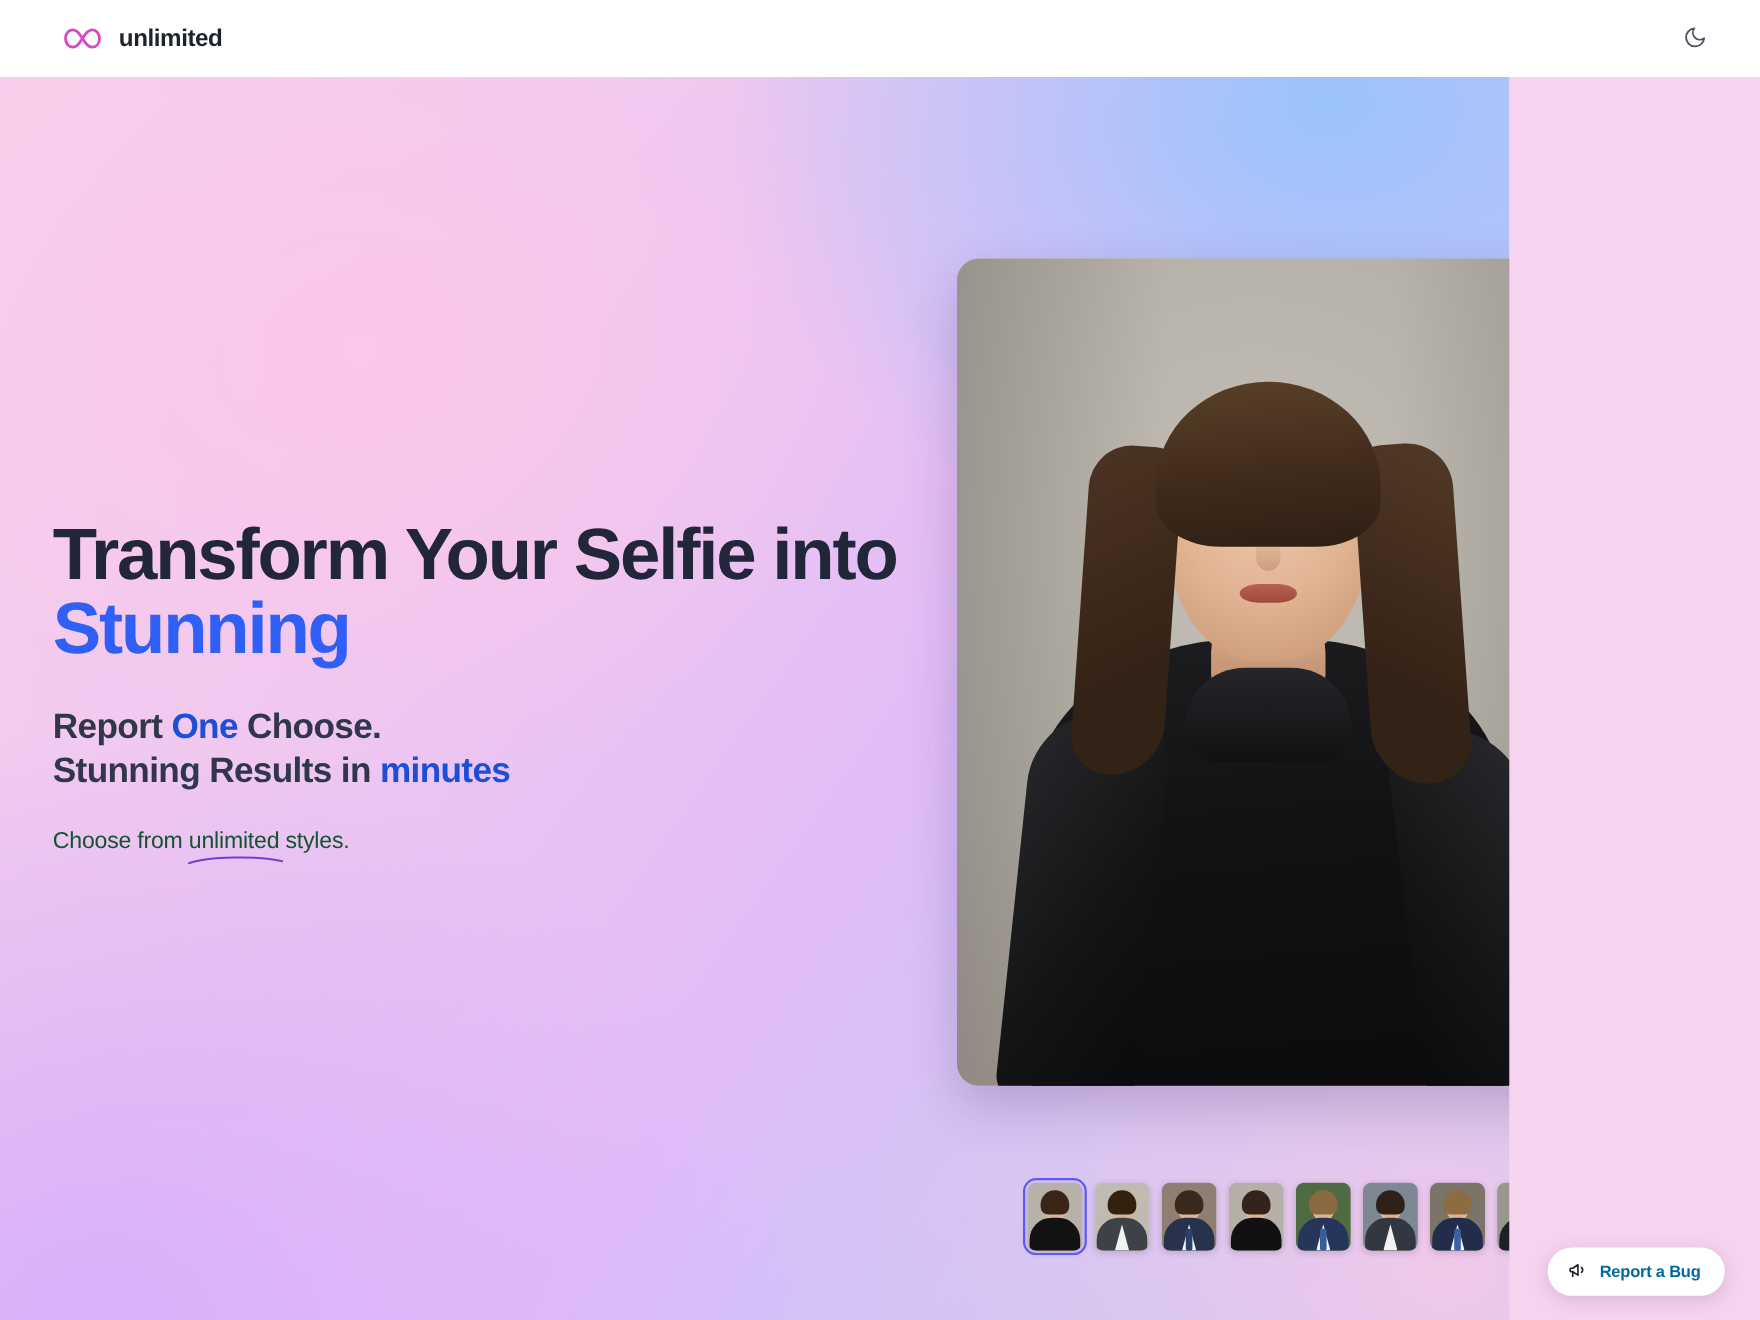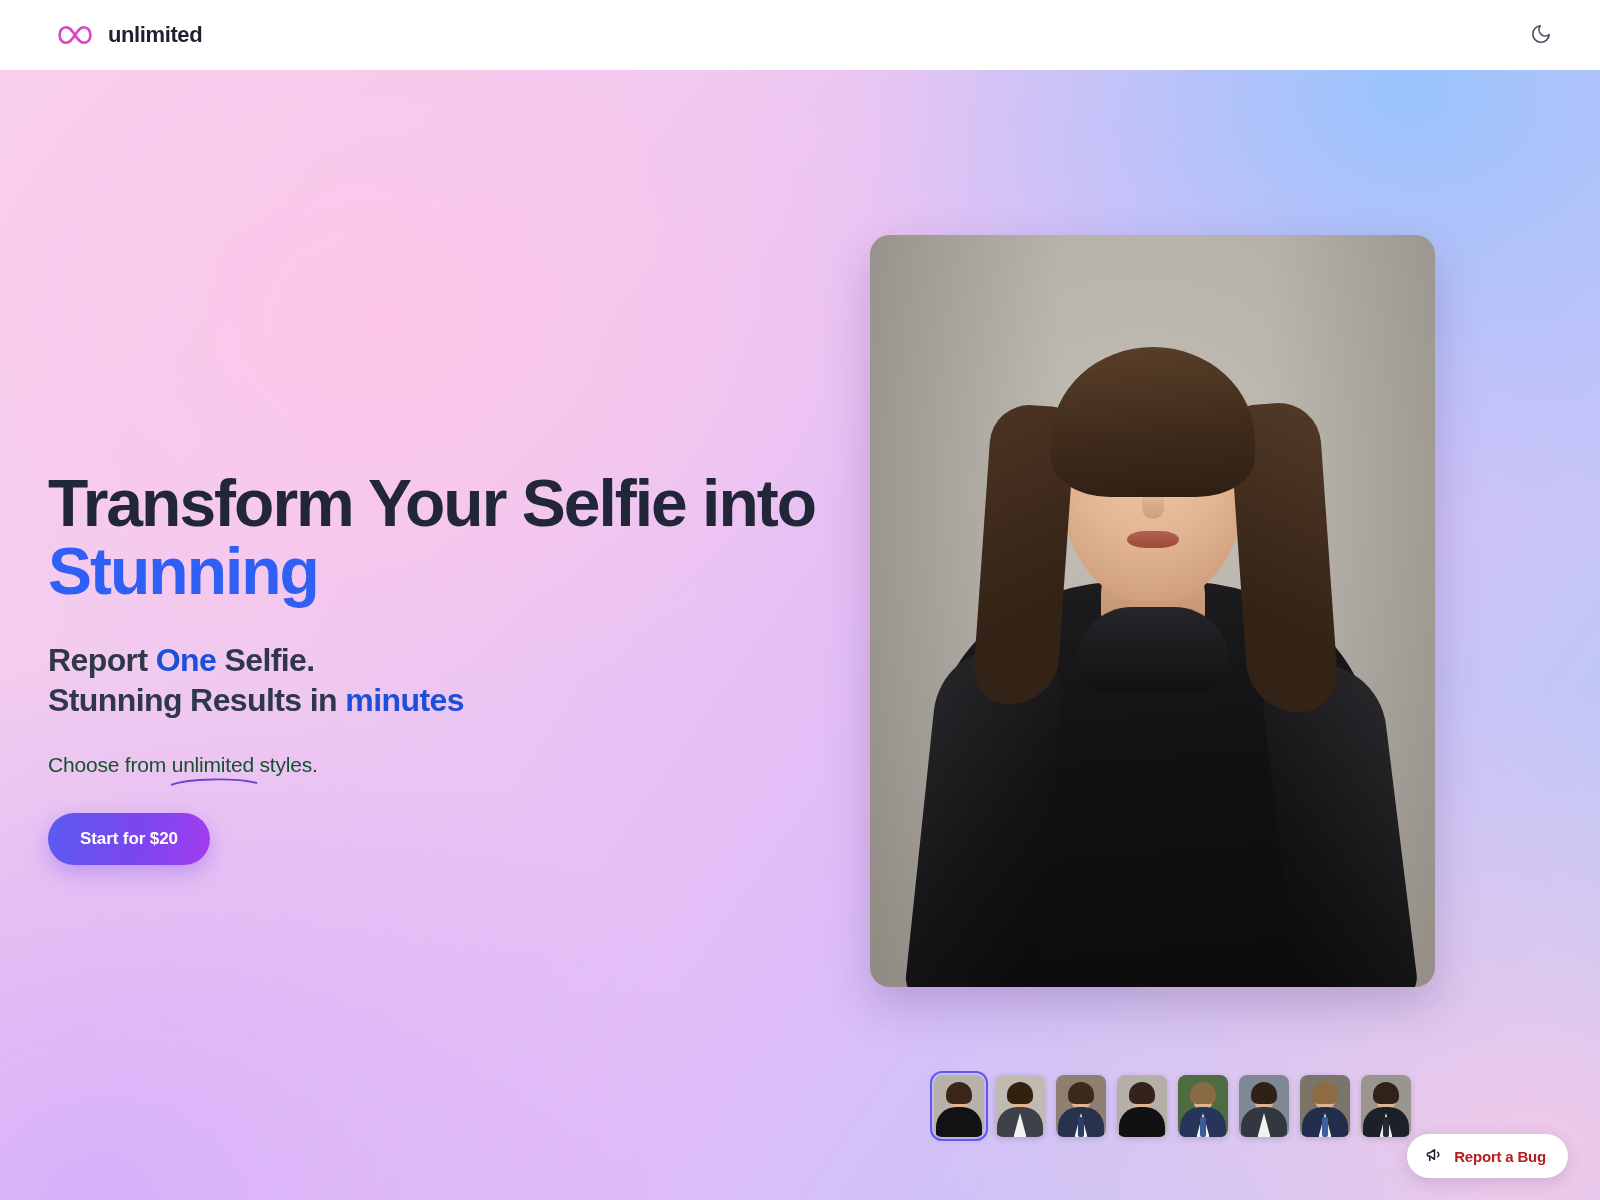--- a/index.html
+++ b/index.html
@@ -52,21 +52,21 @@
     border-radius: 8px;
     cursor: pointer;
     background: transparent;
     border: none;
   }
 
   
   .hero {
     position: absolute;
     top: 70px; left: 0;
-    width: 1600px;
+    width: 1372px;
     height: 1130px;
     overflow: hidden;
   }
 
   .hero-bg {
     position: absolute;
     inset: 0;
     background:
       radial-gradient(ellipse 900px 700px at 88% 2%,  rgba(150,196,252,0.95) 0%, rgba(150,196,252,0) 62%),
       radial-gradient(ellipse 780px 620px at 24% 22%, rgba(253,199,232,0.95) 0%, rgba(253,199,232,0) 66%),
@@ -326,21 +326,21 @@
     background: #ffffff;
     border-radius: 999px;
     border: none;
     box-shadow: 0 4px 16px rgba(60,30,90,0.16);
     cursor: pointer;
     z-index: 50;
   }
   .bug-label {
     font-size: 15px;
     font-weight: 700;
-    color: #b91c1c;
+    color: #0369a1;
     letter-spacing: -0.2px;
   }
 </style>
 </head>
 <body>
 
 <header class="header">
   <div class="brand">
     <span>
       <svg class="brand-mark" viewBox="0 0 38 26" fill="none">
@@ -362,33 +362,30 @@
 <section class="hero">
   <div class="hero-bg"></div>
 
   <div class="copy">
     <h1 class="headline">
       <span>Transform Your Selfie into</span>
       <span class="accent">Stunning</span>
     </h1>
 
     <h2 class="subhead">
-      <span>Report </span><span class="hl">One</span><span> Selfie.</span><br>
+      <span>Report </span><span class="hl">One</span><span> Choose.</span><br>
       <span>Stunning Results in </span><span class="hl">minutes</span>
     </h2>
 
     <p class="tagline">
       <span>Choose from </span><span class="ul-wrap"><span>unlimited</span><svg viewBox="0 0 100 12" preserveAspectRatio="none">
             <path d="M2 9.5C22 2.5 74 2 98 7.5" stroke="#6d44cf" stroke-width="2" fill="none" stroke-linecap="round"></path>
           </svg></span><span> styles.</span>
     </p>
 
-    <div>
-      <button class="cta">Start for $20</button>
-    </div>
   </div>
 
   <div class="preview-wrap">
     <div class="preview-card">
       <div class="ph-bg"></div>
       <div class="ph-shadowL"></div>
       <div class="ph-shadowR"></div>
       <div class="ph-hairBack"></div>
       <div class="ph-torso"></div>
       <div class="ph-armL"></div>

